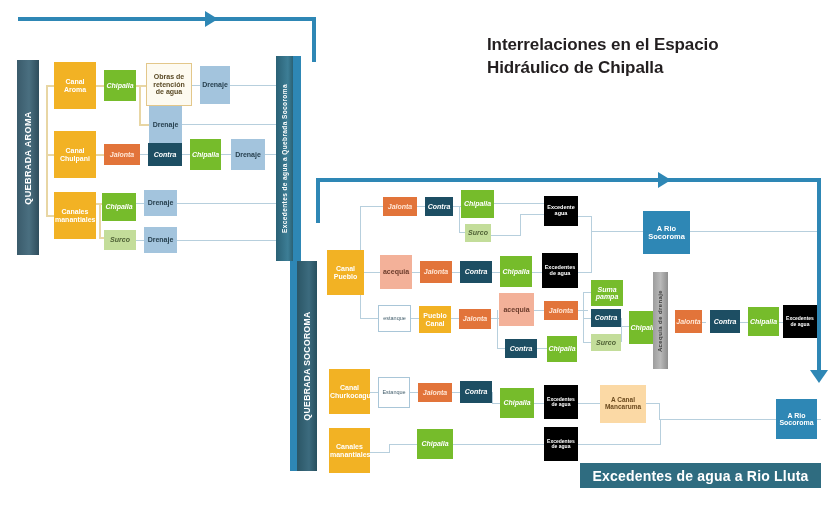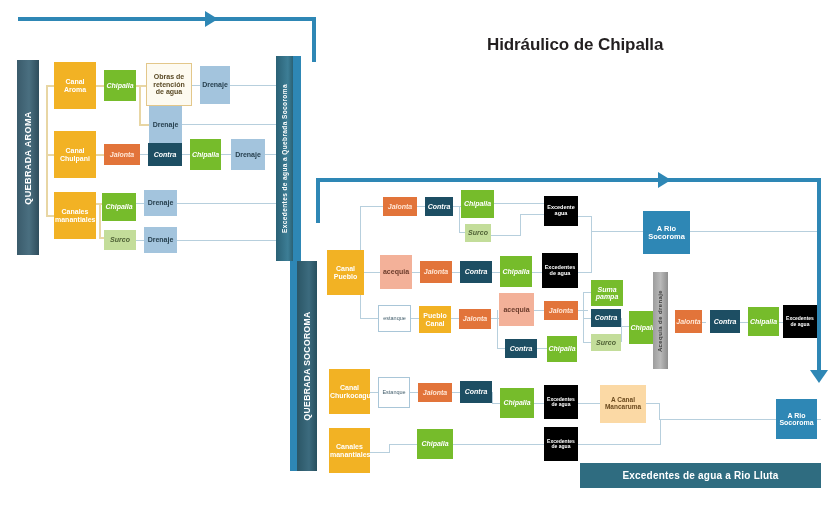--- a/index.html
+++ b/index.html
@@ -71,21 +71,21 @@
     background: linear-gradient(90deg,#9d9d9d 0%, #b9b9b9 50%, #8e8e8e 100%);
   }
   .band-grey .lbl { color:#3a3a3a; font-weight:bold; }
 
   
   .footer-bar {
     position:absolute;
     background:#2f6c80;
     color:#ffffff;
     display:flex; align-items:center; justify-content:center;
-    font-size:10px; font-weight:bold;
+    font-size:14px; font-weight:bold;
     letter-spacing:0.2px;
     z-index:6;
   }
 
   
   .ln { position:absolute; background:#b7cfdd; z-index:1; }
   .ln-h { height:1px; }
   .ln-v { width:1px; }
   .ln-y { background:#e8d6a4; }
 
@@ -104,20 +104,21 @@
     letter-spacing:-0.1px;
     z-index:8;
   }
 </style>
 </head>
 <body>
 
 <div id="stage">
 
   <div class="title" style="left:487px; top:34px;">
+    <div>Interrelaciones en el Espacio</div>
     <div>Hidráulico de Chipalla</div>
   </div>
 
   <div class="pipe" style="left:18px; top:17px; width:298px; height:4px;"></div>
   <div class="arrow arrow-r" style="left:205px; top:11px;"></div>
   <div class="pipe" style="left:312px; top:17px; width:4px; height:45px;"></div>
 
   <div class="band band-aroma" style="left:17px; top:60px; width:22px; height:195px;">
     <div class="lbl" style="font-size:9px;">QUEBRADA AROMA</div>
   </div>

